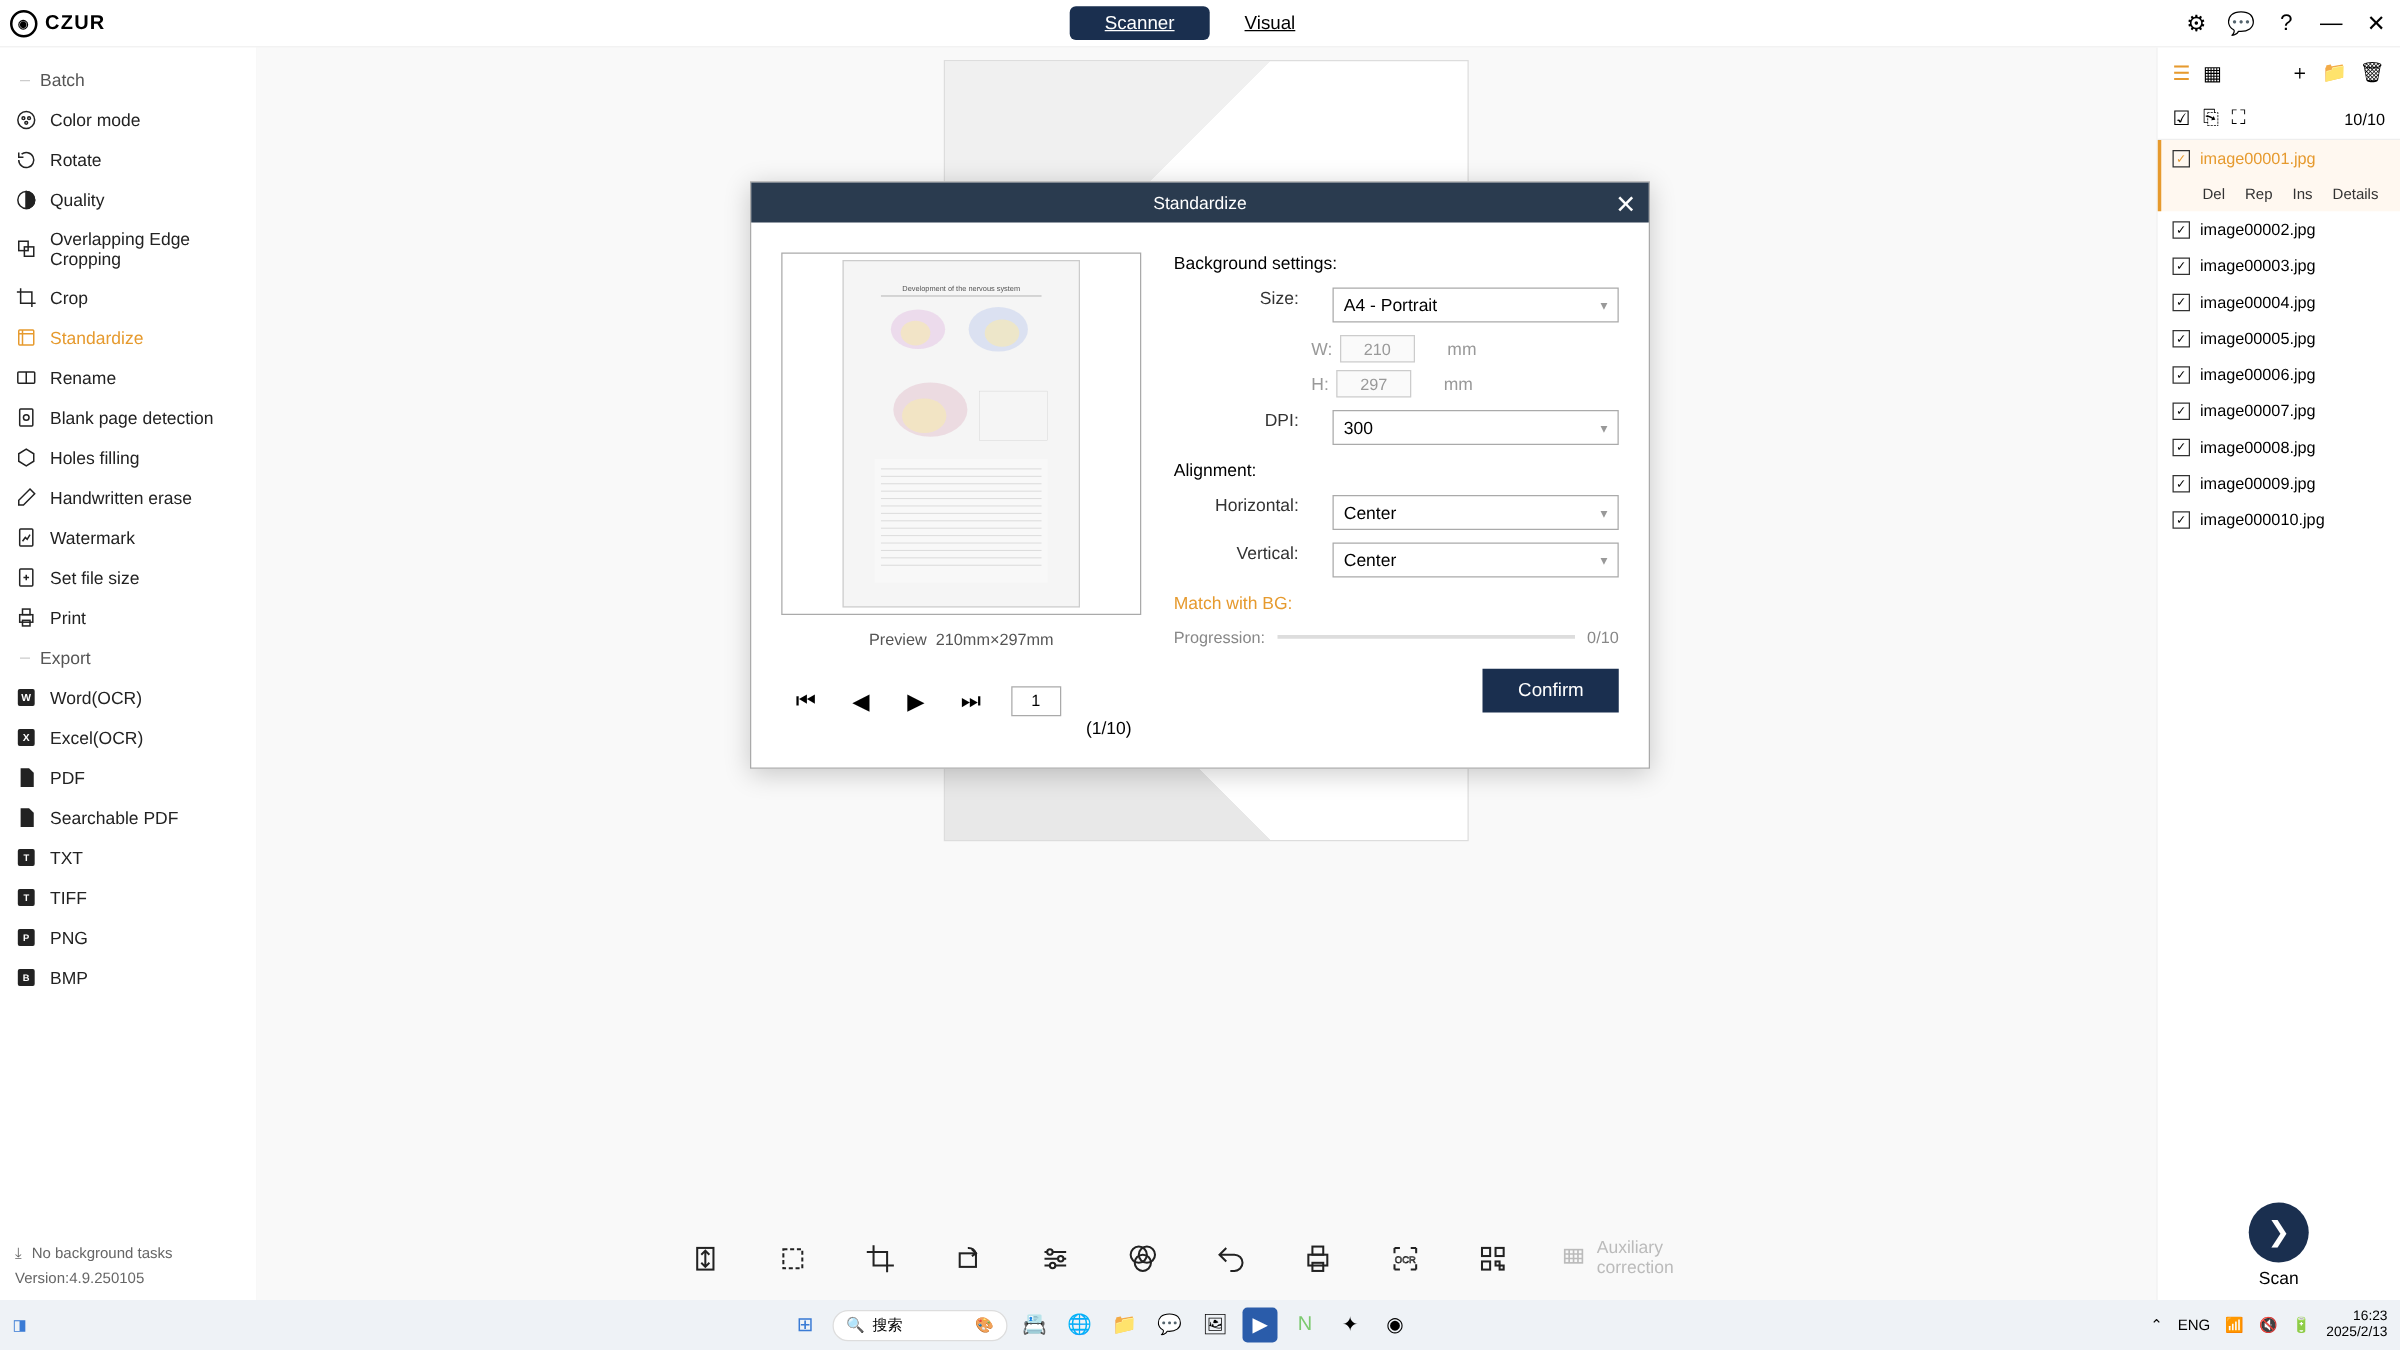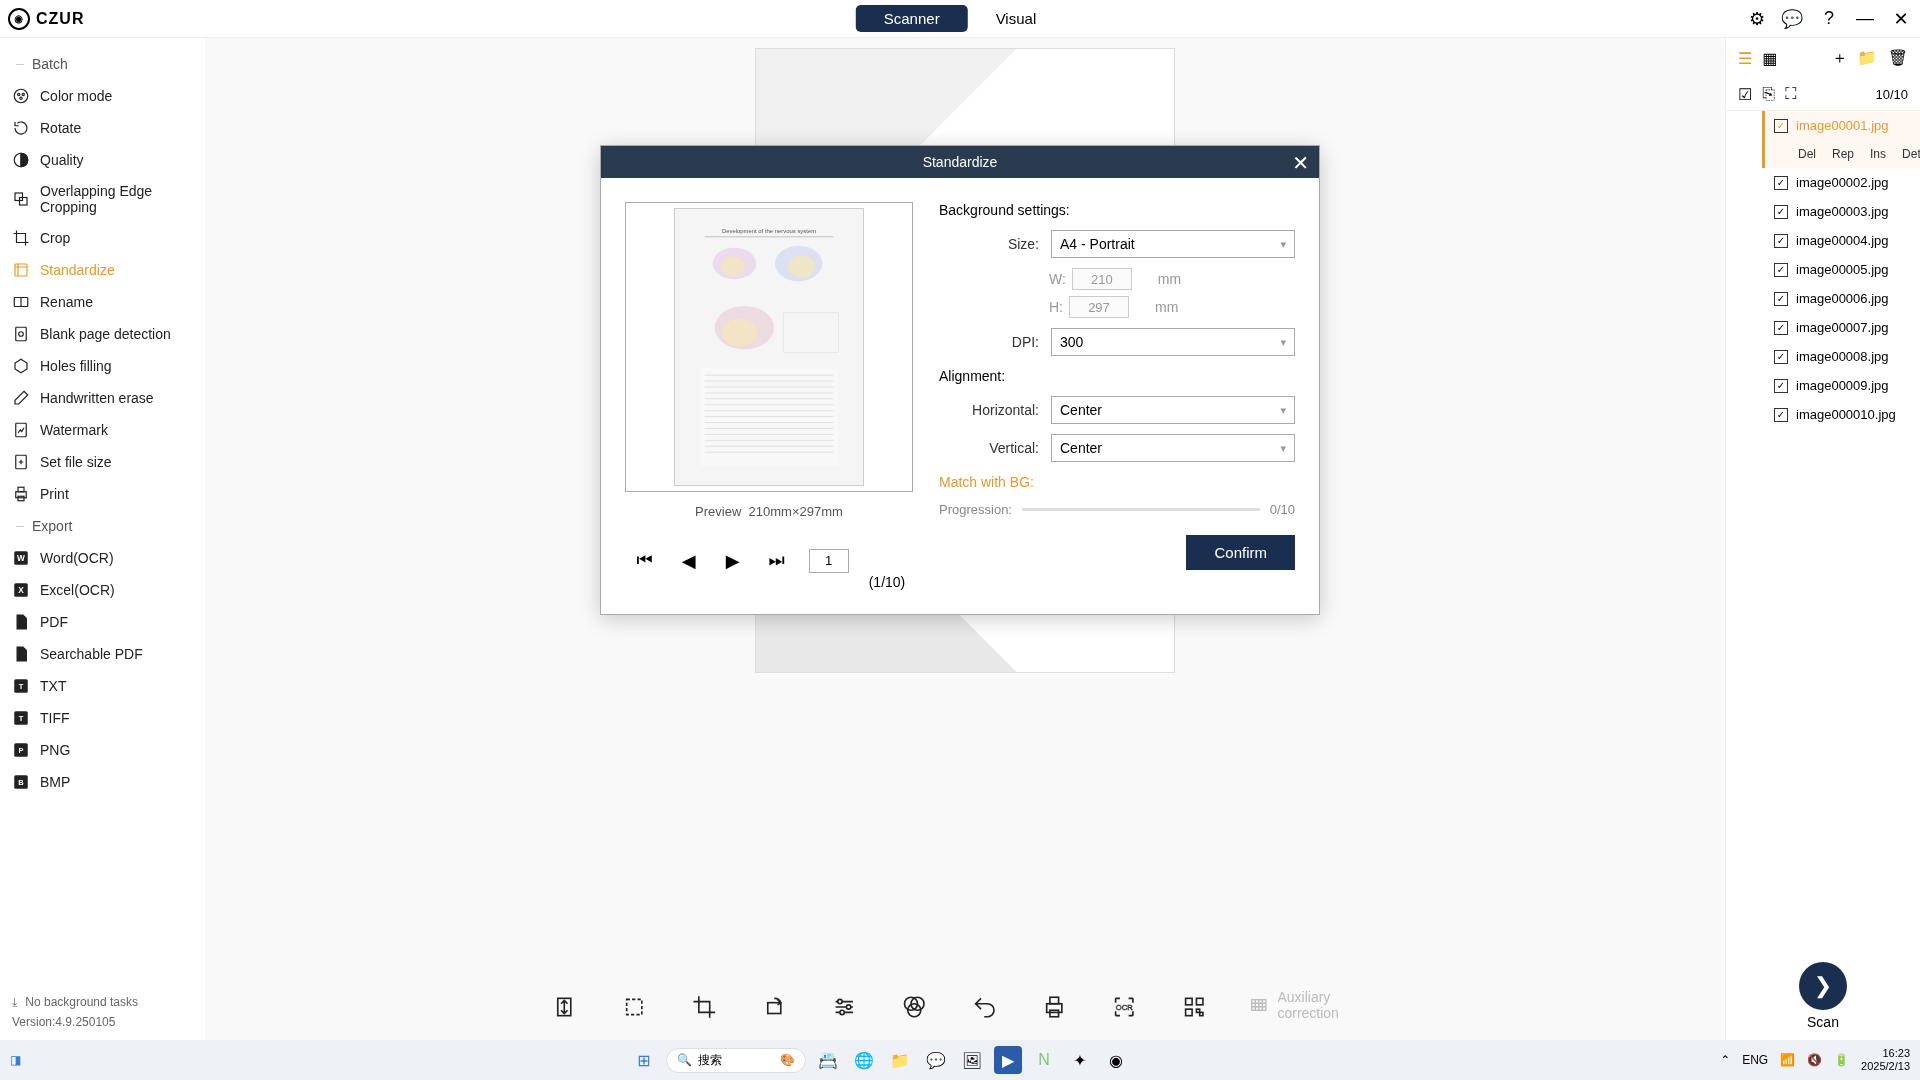--- a/index.html
+++ b/index.html
@@ -3,21 +3,21 @@
 <meta charset="utf-8">
 <style>
 * { margin: 0; padding: 0; box-sizing: border-box; font-family: -apple-system, "Segoe UI", Arial, sans-serif; }
 body { width: 1920px; height: 1080px; background: #f0f0f0; overflow: hidden; position: relative; }
 
 
 .titlebar { height: 38px; background: #fff; display: flex; align-items: center; padding: 0 8px; border-bottom: 1px solid #eee; }
 .logo { display: flex; align-items: center; gap: 6px; font-weight: bold; font-size: 16px; letter-spacing: 1px; }
 .logo-icon { width: 22px; height: 22px; border: 2px solid #000; border-radius: 50%; display: flex; align-items: center; justify-content: center; font-size: 10px; font-weight: bold; }
 .tabs-center { position: absolute; left: 50%; transform: translateX(-50%); display: flex; gap: 0; }
-.tab-btn { padding: 5px 28px; font-size: 15px; border: none; background: transparent; cursor: pointer; border-radius: 5px; }
+.tab-btn { padding: 5px 28px; font-size: 15px; border: none; background: transparent; cursor: pointer; border-radius: 5px; text-decoration: underline; }
 .tab-btn.active { background: #1a2f4f; color: #fff; }
 .title-right { margin-left: auto; display: flex; gap: 14px; align-items: center; }
 .title-icon { width: 22px; height: 22px; display: flex; align-items: center; justify-content: center; cursor: pointer; font-size: 18px; }
 
 
 .app-body { display: flex; height: calc(100% - 38px - 40px); }
 .sidebar { width: 205px; background: #fff; padding: 10px 0; overflow-y: auto; flex-shrink: 0; }
 .side-divider { display: flex; align-items: center; gap: 8px; padding: 8px 16px; color: #555; font-size: 14px; }
 .side-divider::before { content: ""; width: 8px; height: 1px; background: #ccc; }
 .side-item { display: flex; align-items: center; gap: 10px; padding: 7px 12px; font-size: 14px; color: #222; cursor: pointer; }
@@ -36,21 +36,21 @@
 .tool-disabled { color: #bbb; display: flex; align-items: center; gap: 8px; font-size: 14px; }
 .tool-disabled svg { stroke: #bbb; }
 
 
 .right-panel { width: 195px; background: #fff; border-left: 1px solid #eee; display: flex; flex-direction: column; }
 .right-head { display: flex; justify-content: space-between; padding: 10px 12px; align-items: center; }
 .right-icons { display: flex; gap: 10px; }
 .rp-icon { cursor: pointer; font-size: 16px; }
 .right-sub { display: flex; justify-content: space-between; padding: 6px 12px; align-items: center; border-bottom: 1px solid #eee; font-size: 13px; }
 .file-list { flex: 1; overflow-y: auto; }
-.file-item { display: flex; align-items: center; gap: 8px; padding: 7px 12px; font-size: 13px; margin-left: 36px; }
+.file-item { display: flex; align-items: center; gap: 8px; padding: 7px 12px; font-size: 13px; }
 .file-item.selected { background: #fff8f0; color: #e69a2e; border-left: 3px solid #e69a2e; padding-left: 9px; flex-direction: column; align-items: flex-start; }
 .file-item.selected .file-row { display: flex; gap: 8px; align-items: center; }
 .file-actions { display: flex; gap: 16px; font-size: 12px; color: #333; padding: 6px 0 0 24px; }
 .chk { width: 14px; height: 14px; border: 1.5px solid #333; display: inline-flex; align-items: center; justify-content: center; font-size: 10px; flex-shrink: 0; }
 .chk.checked::after { content: "✓"; }
 .scan-btn { width: 48px; height: 48px; border-radius: 50%; background: #1a2f4f; color: #fff; display: flex; align-items: center; justify-content: center; font-size: 22px; margin: 10px auto 4px; cursor: pointer; }
 .scan-label { text-align: center; font-size: 14px; padding-bottom: 10px; }
 
 
 .side-footer { position: absolute; bottom: 40px; left: 0; width: 205px; padding: 8px 12px; font-size: 12px; color: #666; background: #fff; }
@@ -68,21 +68,21 @@
 .page-doodle { position: absolute; inset: 10px; }
 .preview-caption { text-align: center; font-size: 13px; color: #555; padding: 12px 0; }
 .modal-nav { display: flex; align-items: center; justify-content: center; gap: 20px; }
 .nav-btn { font-size: 18px; cursor: pointer; width: 24px; text-align: center; }
 .page-input { width: 40px; height: 24px; border: 1px solid #aaa; text-align: center; font-size: 13px; }
 .page-count { font-size: 14px; margin-top: 43px; }
 
 .modal-right { flex: 1; font-size: 14px; }
 .section-title { font-size: 14px; margin-bottom: 12px; }
 .section-title.orange { color: #e69a2e; }
-.form-row { display: flex; align-items: center; margin-bottom: 10px; gap: 12px; }
+.form-row { display: flex; align-items: flex-start; margin-bottom: 10px; gap: 27px; }
 .form-label { width: 100px; text-align: right; color: #333; }
 .form-select { flex: 1; height: 28px; border: 1px solid #aaa; padding: 0 8px; background: #fff; display: flex; align-items: center; justify-content: space-between; cursor: pointer; position: relative; }
 .form-select::after { content: "▾"; color: #999; font-size: 11px; }
 .form-input-sm { width: 60px; height: 22px; border: 1px solid #ccc; text-align: center; font-size: 13px; color: #999; background: #fafafa; }
 .dim-row { display: flex; align-items: center; gap: 6px; margin-bottom: 6px; margin-left: 110px; }
 .color-swatch { width: 28px; height: 28px; border: 1px solid #ccc; background: #fff; }
 .progress-row { display: flex; align-items: center; gap: 10px; color: #888; font-size: 13px; margin-top: 8px; }
 .progress-bar { flex: 1; height: 3px; background: #ddd; }
 .confirm-btn { background: #1a2f4f; color: #fff; border: none; padding: 9px 28px; font-size: 15px; float: right; margin-top: 18px; cursor: pointer; }
 

